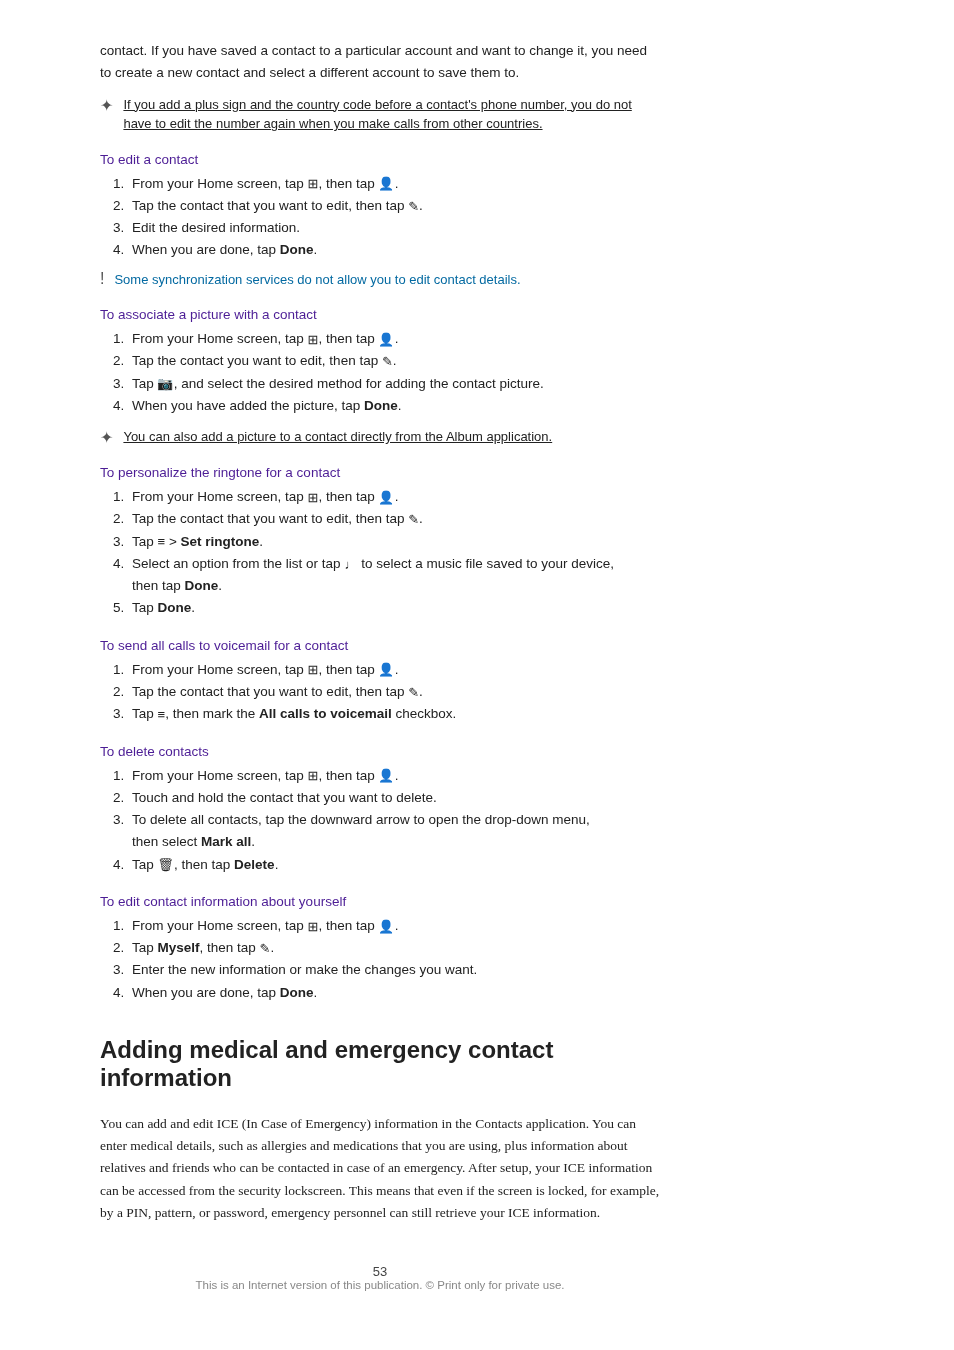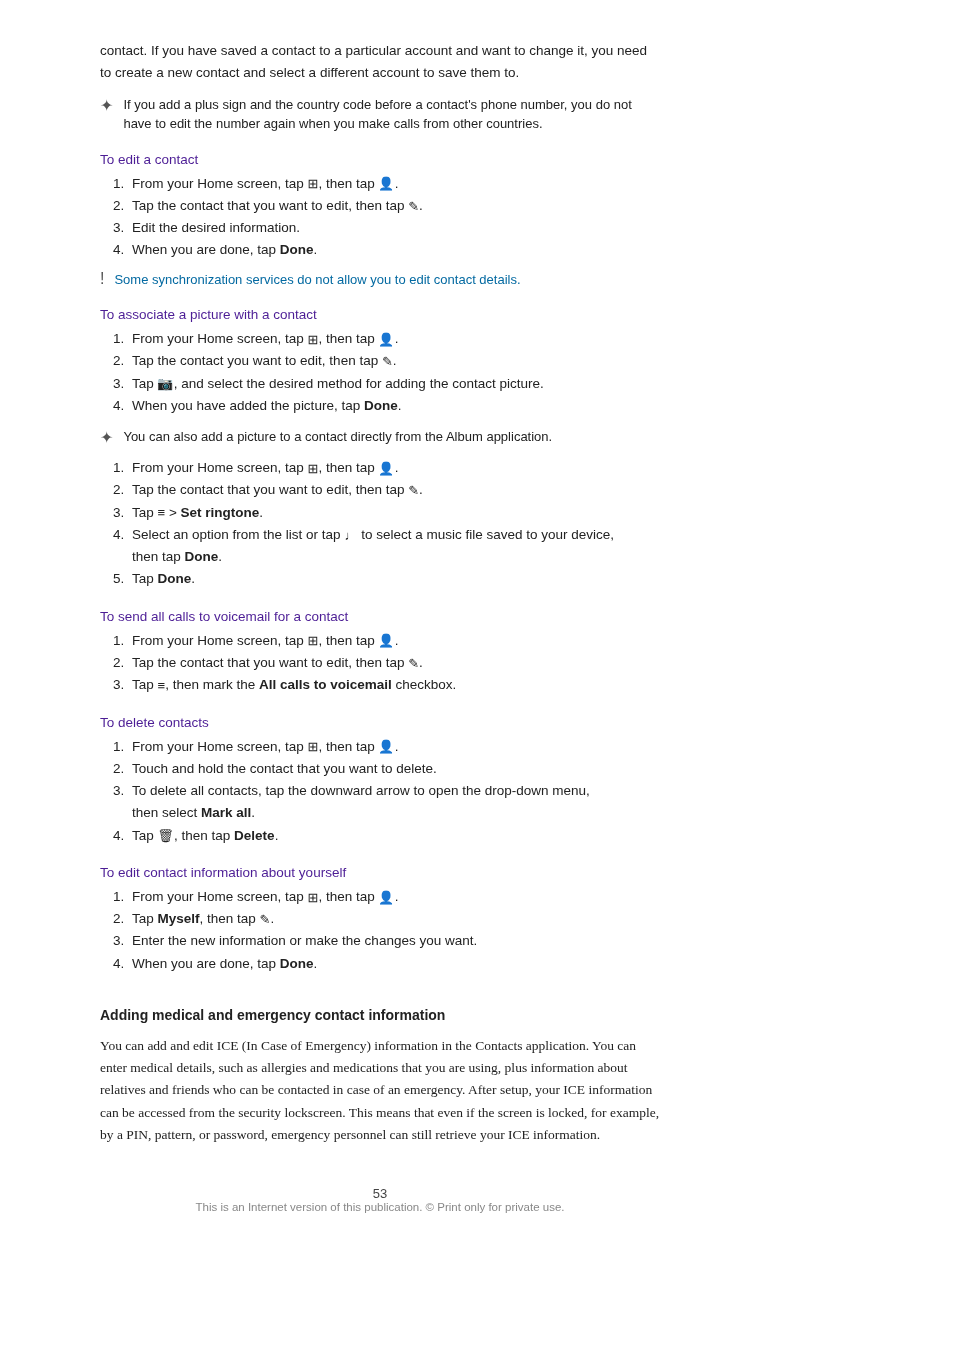--- a/index.html
+++ b/index.html
@@ -33,20 +33,21 @@
       font-size: 16px;
       margin-right: 10px;
       margin-top: 1px;
       flex-shrink: 0;
       color: #555;
     }
     .note-tip .tip-text {
       font-size: 13px;
       color: #222;
       line-height: 1.5;
+      text-decoration: underline;
     }
     .warn-note {
       display: flex;
       align-items: flex-start;
       margin: 8px 0;
     }
     .warn-note .warn-icon {
       font-size: 16px;
       margin-right: 10px;
       color: #555;
@@ -73,24 +74,24 @@
       vertical-align: middle;
     }
     b { font-weight: bold; }
     .top-para {
       font-size: 13.5px;
       line-height: 1.65;
       color: #222;
       margin-bottom: 10px;
     }
     .big-heading {
-      font-size: 14px;
+      font-size: 24px;
       font-weight: bold;
       margin-top: 32px;
-      margin-bottom: 12px;
+      margin-bottom: 21px;
       color: #222;
     }
     .body-para {
       font-size: 13.5px;
       line-height: 1.65;
       color: #222;
       margin-bottom: 6px;
       font-family: Liberation Serif, serif;
     }
     .page-number {
@@ -139,20 +140,21 @@
       <li>Tap <span class="inline-icon">📷</span>, and select the desired method for adding the contact picture.</li>
       <li>When you have added the picture, tap <b>Done</b>.</li>
     </ol>
     <div class="note-tip">
       <span class="tip-icon">✦</span>
       <span class="tip-text">You can also add a picture to a contact directly from the Album application.</span>
     </div>
   </div>
 
   <div>
+    <p class="section-heading">To personalize the ringtone for a contact</p>
     <ol>
       <li>From your Home screen, tap <span class="inline-icon">⊞</span>, then tap <span class="inline-icon">👤</span>.</li>
       <li>Tap the contact that you want to edit, then tap <span class="inline-icon">✎</span>.</li>
       <li>Tap <span class="inline-icon">≡</span> &gt; <b>Set ringtone</b>.</li>
       <li>Select an option from the list or tap <span class="inline-icon">♩</span> to select a music file saved to your device,<br>then tap <b>Done</b>.</li>
       <li>Tap <b>Done</b>.</li>
     </ol>
   </div>
 
   <div>

